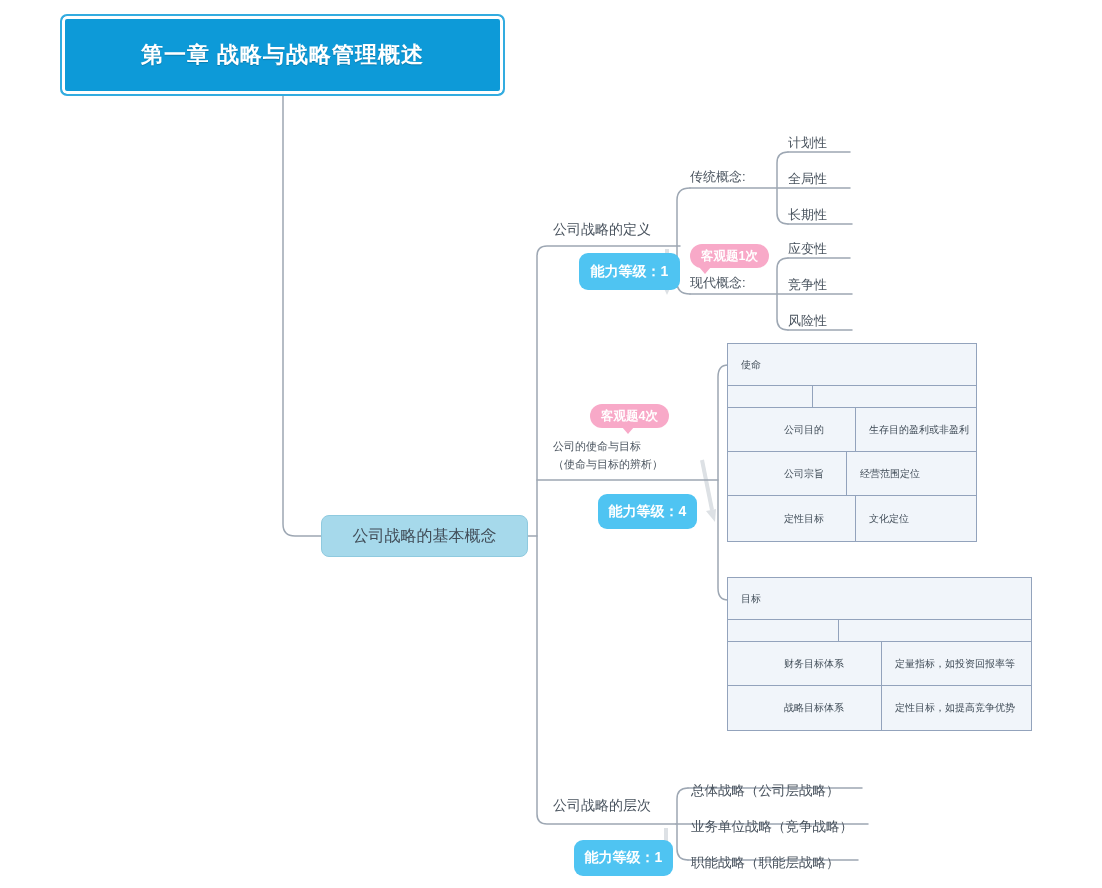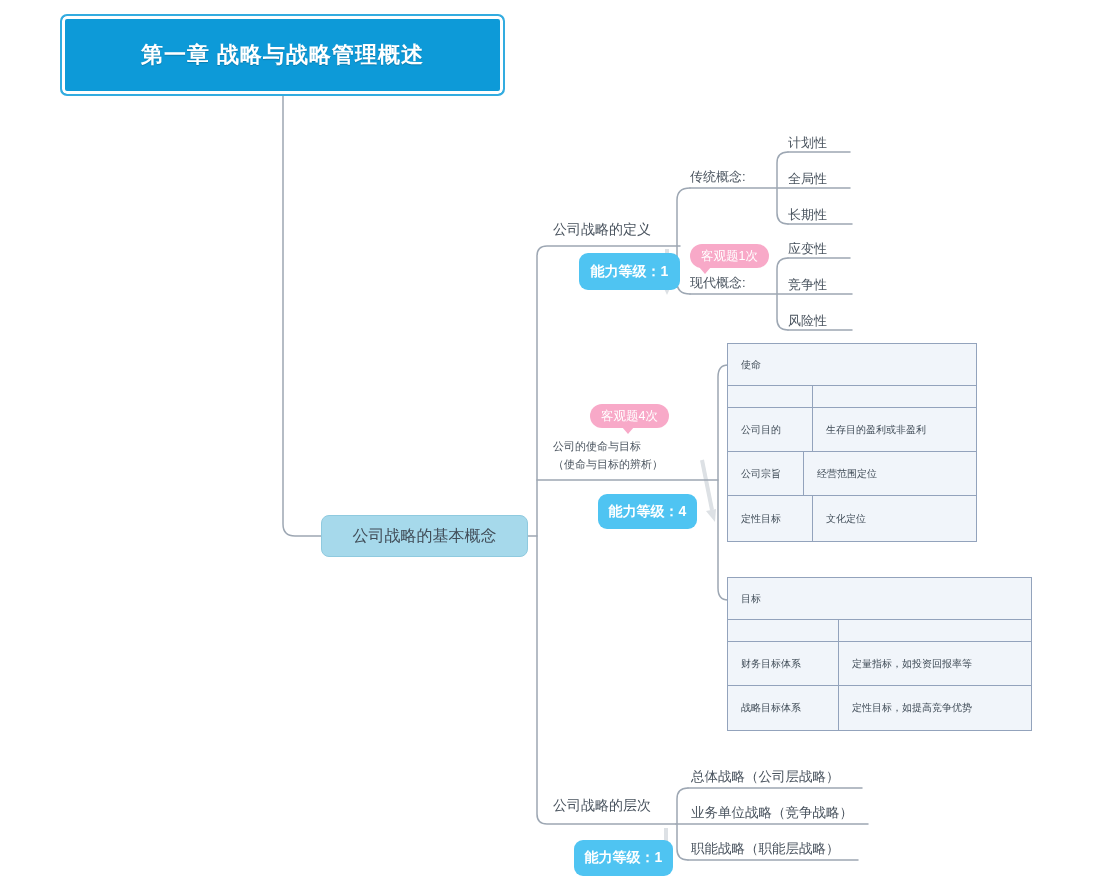--- a/index.html
+++ b/index.html
@@ -22,49 +22,49 @@
   
   .main-topic{
     left:321px;top:515px;width:207px;height:42px;box-sizing:border-box;
     background:#A6D9EB;border:1px solid #8FCADF;border-radius:8px;
     display:flex;align-items:center;justify-content:center;
     font-size:16px;color:#414D58;
   }
   .blabel{font-size:14px;color:#49535E;white-space:nowrap;}
   .slabel{font-size:13px;color:#49535E;white-space:nowrap;}
   .leaf{font-size:13px;color:#49535E;white-space:nowrap;}
-  .leaf2{font-size:13.5px;color:#49535E;white-space:nowrap;}
+  .leaf2{font-size:13.5px;color:#49535E;white-space:nowrap;margin-top:14px;}
 
   .badge-blue{
     background:#4FC4F2;border-radius:9px;color:#ffffff;font-weight:bold;font-size:14px;
     display:flex;align-items:center;justify-content:center;white-space:nowrap;z-index:3;margin-left:21px;
   }
   .badge-pink{
     background:#F8A9C8;border-radius:12px;height:24px;padding:0 11px;
-    color:#ffffff;font-weight:normal;font-size:12.5px;
+    color:#ffffff;font-weight:bold;font-size:12.5px;
     display:flex;align-items:center;justify-content:center;white-space:nowrap;z-index:3;
   }
   .badge-pink .tail{
     position:absolute;bottom:-6px;width:0;height:0;
     border-left:6px solid transparent;border-right:6px solid transparent;
     border-top:7px solid #F8A9C8;
   }
   .mission-label{font-size:11px;line-height:17.5px;color:#49535E;white-space:nowrap;}
 
   
   .mm-table{
     box-sizing:border-box;background:#F1F5FA;border:1.5px solid #93A3BC;
     font-size:10px;color:#414D58;z-index:2;
   }
   .mm-table .tt{box-sizing:border-box;display:flex;align-items:center;padding-left:13px;border-bottom:1.5px solid #93A3BC;}
   .mm-table .tg{box-sizing:border-box;display:flex;border-bottom:1.5px solid #93A3BC;}
   .mm-table .tg .g1{box-sizing:border-box;height:100%;border-right:1.5px solid #93A3BC;}
   .mm-table .trw{box-sizing:border-box;display:flex;border-bottom:1.5px solid #93A3BC;}
   .mm-table .trw:last-child{border-bottom:none;}
-  .mm-table .c1{box-sizing:border-box;display:flex;align-items:center;padding-left:13px;border-right:1.5px solid #93A3BC;}
+  .mm-table .c1{box-sizing:border-box;display:flex;align-items:center;padding-left:13px;border-right:1.5px solid #93A3BC;margin-left:43px;}
   .mm-table .c2{box-sizing:border-box;display:flex;align-items:center;padding-left:13px;flex:1;}
 </style>
 </head>
 <body>
 
 <div class="canvas">
 
   <svg class="wires" width="1102" height="888" viewBox="0 0 1102 888">
 
     <g stroke="#DDE1E5" stroke-width="4" fill="#DDE1E5">

